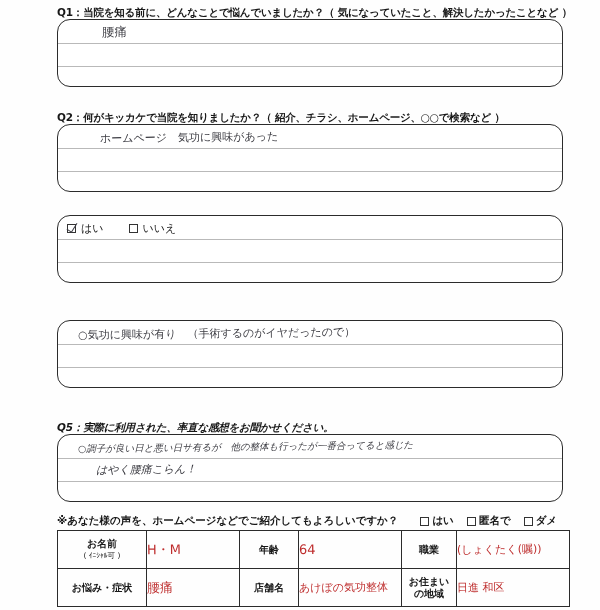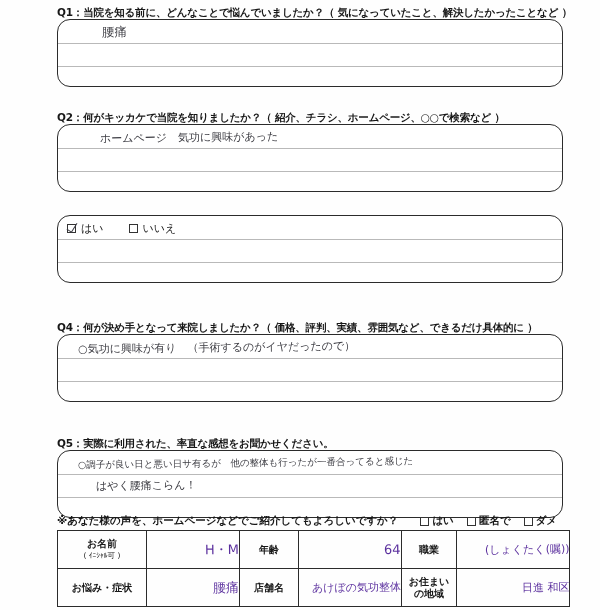--- a/index.html
+++ b/index.html
@@ -162,23 +162,23 @@
     line-height: 12px;
     font-weight: 600;
     color: #171717;
   }
   .infotable td.lab .sub {
     font-size: 7.5px;
     font-weight: 400;
     display: block;
   }
   .infotable td.val {
-    text-align: right;
+    text-align: left;
     font-size: 13px;
-    color: #4c1d95;
+    color: #b91c1c;
   }
   .infotable td.val span {
     display: inline-block;
     transform: rotate(-0.8deg);
     opacity: 0.92;
   }
 </style>
 </head>
 <body>
 
@@ -213,29 +213,28 @@
         </div>
         <div class="cbgroup">
           <span class="cbox"></span>
           <span>いいえ</span>
         </div>
       </div>
     </div>
   </div>
 
   <div class="qblock" style="top:320px;">
-    <div class="qlabel">Q4：何が決め手となって来院しましたか？（ 価格、評判、実績、雰囲気など、できるだけ具体的に ）</div>
     <div class="answerbox">
       <div class="rule r1"></div>
       <div class="rule r2"></div>
       <div class="hand small" style="left:20px; top:7px;">○気功に興味が有り　（手術するのがイヤだったので）</div>
     </div>
   </div>
 
-  <div class="qblock" style="top:436px;">
+  <div class="qblock" style="top:420px;font-style:italic;">
     <div class="qlabel">Q5：実際に利用された、率直な感想をお聞かせください。</div>
     <div class="answerbox">
       <div class="rule r1"></div>
       <div class="rule r2"></div>
       <div class="hand tiny" style="left:20px; top:7px;">○調子が良い日と悪い日サ有るが　他の整体も行ったが一番合ってると感じた</div>
       <div class="hand small" style="left:38px; top:29px;">はやく腰痛こらん！</div>
     </div>
   </div>
 
   <div class="permline">

